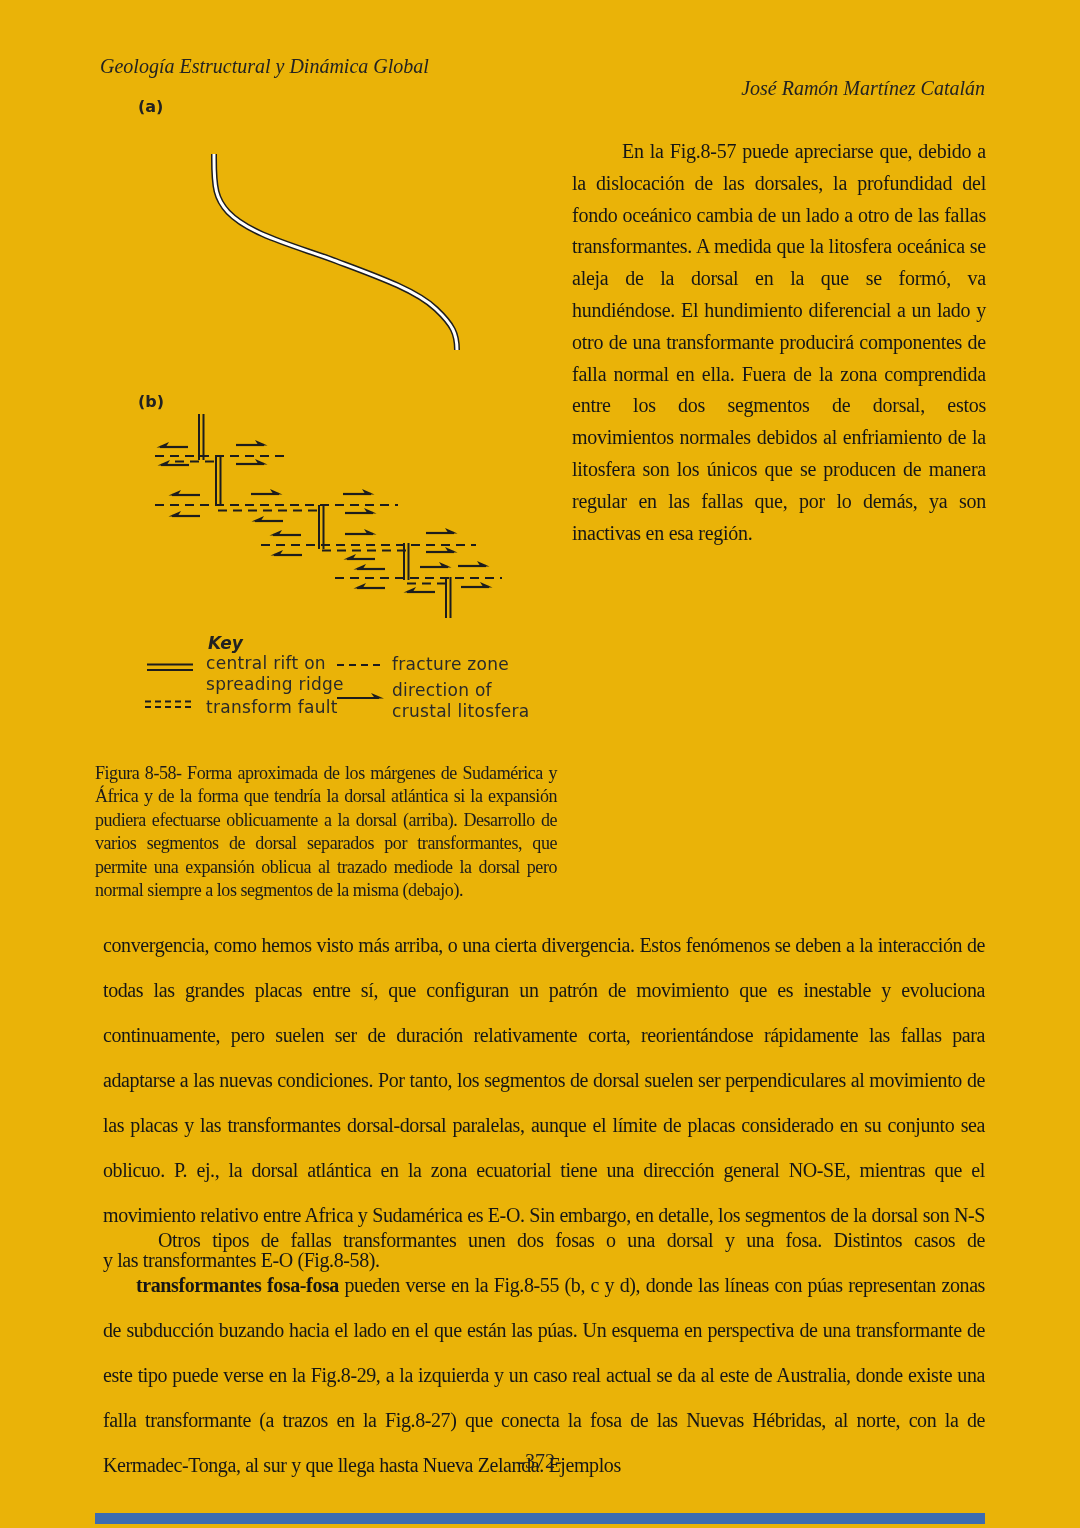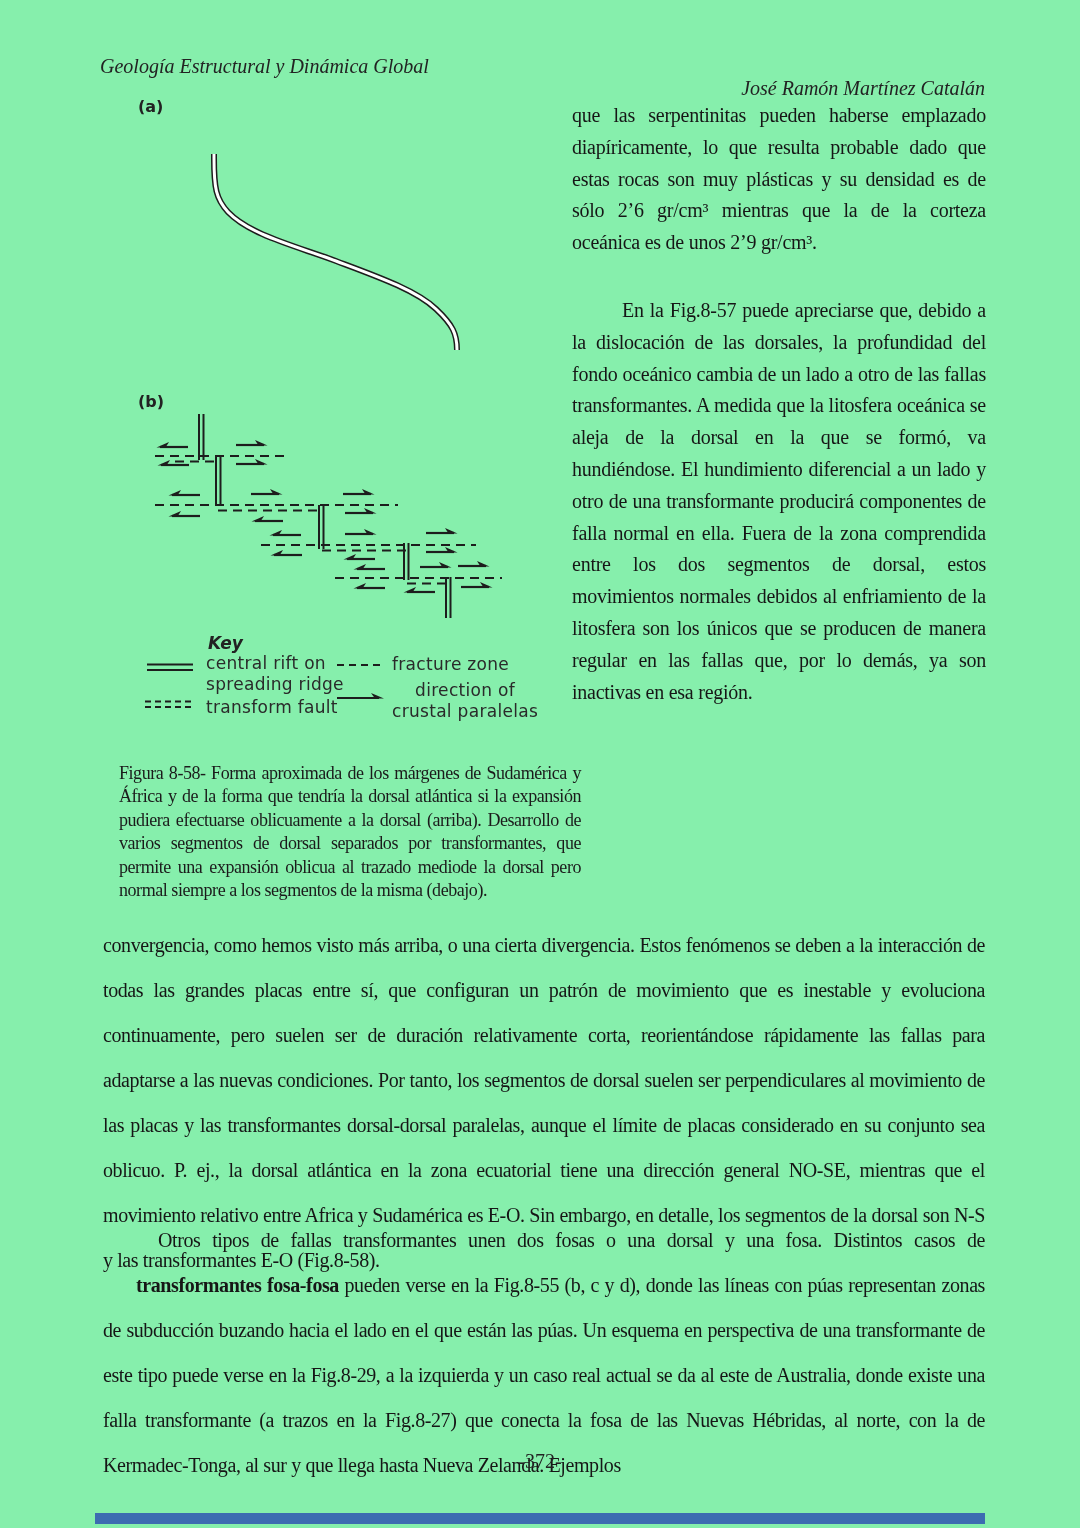--- a/index.html
+++ b/index.html
@@ -1,17 +1,17 @@
 <!DOCTYPE html>
 <html><head>
 <meta charset="utf-8">
 <style>
   html,body{margin:0;padding:0;background:#e8e8e8;}
   .page{
-    position:relative;width:1080px;height:1528px;background:#86efac;
+    position:relative;width:1080px;height:1528px;background:#eab308;
     font-family:"Liberation Serif",serif;color:#1b1b1b;overflow:hidden;
     margin:0 auto;
   }
   
   .hdr{position:absolute;font-style:italic;font-size:20px;color:#222;white-space:nowrap;}
   .hdr-left{left:100px;top:55px;}
   .hdr-right{right:95px;top:77px;}
 
   
   .fig-label{position:absolute;font-family:"DejaVu Sans",sans-serif;font-weight:700;font-size:16px;color:#222;}
@@ -19,21 +19,21 @@
   .figsvg{position:absolute;}
 
   
   .key-title{position:absolute;left:208px;top:633px;font-family:"DejaVu Sans",sans-serif;
     font-style:italic;font-weight:700;font-size:17px;color:#222;}
   .key-sw{position:absolute;}
   .key-label{position:absolute;font-family:"DejaVu Sans",sans-serif;font-size:17px;
     line-height:21px;color:#2a2a2a;letter-spacing:.3px;white-space:nowrap;}
 
   
-  .caption{position:absolute;left:119px;top:762px;width:462px;font-size:18px;
+  .caption{position:absolute;left:95px;top:762px;width:462px;font-size:18px;
     line-height:23.4px;text-align:justify;letter-spacing:-0.45px;color:#1b1b1b;}
 
   
   .rcol{position:absolute;left:572px;top:100px;width:414px;font-size:20px;
     line-height:31.8px;text-align:justify;letter-spacing:-0.25px;color:#161616;}
   .rcol p{margin:0;}
   .rcol p.ind{text-indent:50px;margin-top:36px;}
 
   
   .fw{position:absolute;left:103px;width:882px;font-size:20px;line-height:45px;
@@ -141,29 +141,28 @@
 
   <svg class="key-sw" style="left:337px;top:662px;" width="48" height="6">
     <line x1="0" y1="3" x2="48" y2="3" stroke="#1d1d1d" stroke-width="2" stroke-dasharray="7 5"></line>
   </svg>
   <div class="key-label" style="left:392px;top:654px;text-align:center;">fracture zone</div>
 
   <svg class="key-sw" style="left:337px;top:690px;" width="48" height="12">
     <line x1="0" y1="8" x2="42" y2="8" stroke="#1d1d1d" stroke-width="2"></line>
     <path d="M47,8.6 L34,3 L38,8.6 Z" fill="#1d1d1d"></path>
   </svg>
-  <div class="key-label" style="left:392px;top:680px;text-align:center;">
+  <div class="key-label" style="left:392px;top:680px;">
     <div>direction of</div>
-    <div>crustal paralelas</div>
+    <div>crustal litosfera</div>
   </div>
 
   <div class="caption">Figura 8-58- Forma aproximada de los márgenes de Sudamérica y África y de la forma que tendría la dorsal atlántica si la expansión pudiera efectuarse oblicuamente a la dorsal (arriba). Desarrollo de varios segmentos de dorsal separados por transformantes, que permite una expansión oblicua al trazado mediode la dorsal pero normal siempre a los segmentos de la misma (debajo).</div>
 
   <div class="rcol">
-    <p>que las serpentinitas pueden haberse emplazado diapíricamente, lo que resulta probable dado que estas rocas son muy plásticas y su densidad es de sólo 2’6 gr/cm³ mientras que la de la corteza oceánica es de unos 2’9 gr/cm³.</p>
     <p class="ind">En la Fig.8-57 puede apreciarse que, debido a la dislocación de las dorsales, la profundidad del fondo oceánico cambia de un lado a otro de las fallas transformantes. A medida que la litosfera oceánica se aleja de la dorsal en la que se formó, va hundiéndose. El hundimiento diferencial a un lado y otro de una transformante producirá componentes de falla normal en ella. Fuera de la zona comprendida entre los dos segmentos de dorsal, estos movimientos normales debidos al enfriamiento de la litosfera son los únicos que se producen de manera regular en las fallas que, por lo demás, ya son inactivas en esa región.</p>
   </div>
 
   <div class="fw fw1">convergencia, como hemos visto más arriba, o una cierta divergencia. Estos fenómenos se deben a la interacción de todas las grandes placas entre sí, que configuran un patrón de movimiento que es inestable y evoluciona continuamente, pero suelen ser de duración relativamente corta, reorientándose rápidamente las fallas para adaptarse a las nuevas condiciones. Por tanto, los segmentos de dorsal suelen ser perpendiculares al movimiento de las placas y las transformantes dorsal-dorsal paralelas, aunque el límite de placas considerado en su conjunto sea oblicuo. P. ej., la dorsal atlántica en la zona ecuatorial tiene una dirección general NO-SE, mientras que el movimiento relativo entre Africa y Sudamérica es E-O. Sin embargo, en detalle, los segmentos de la dorsal son N-S y las transformantes E-O (Fig.8-58).</div>
 
   <div class="fw fw2">
     <span>Otros tipos de fallas transformantes unen dos fosas o una dorsal y una fosa. Distintos casos de </span><span class="bold">transformantes fosa-fosa</span><span> pueden verse en la Fig.8-55 (b, c y d), donde las líneas con púas representan zonas de subducción buzando hacia el lado en el que están las púas. Un esquema en perspectiva de una transformante de este tipo puede verse en la Fig.8-29, a la izquierda y un caso real actual se da al este de Australia, donde existe una falla transformante (a trazos en la Fig.8-27) que conecta la fosa de las Nuevas Hébridas, al norte, con la de Kermadec-Tonga, al sur y que llega hasta Nueva Zelanda. Ejemplos</span>
   </div>
 
   <div class="pagenum">-372-</div>

